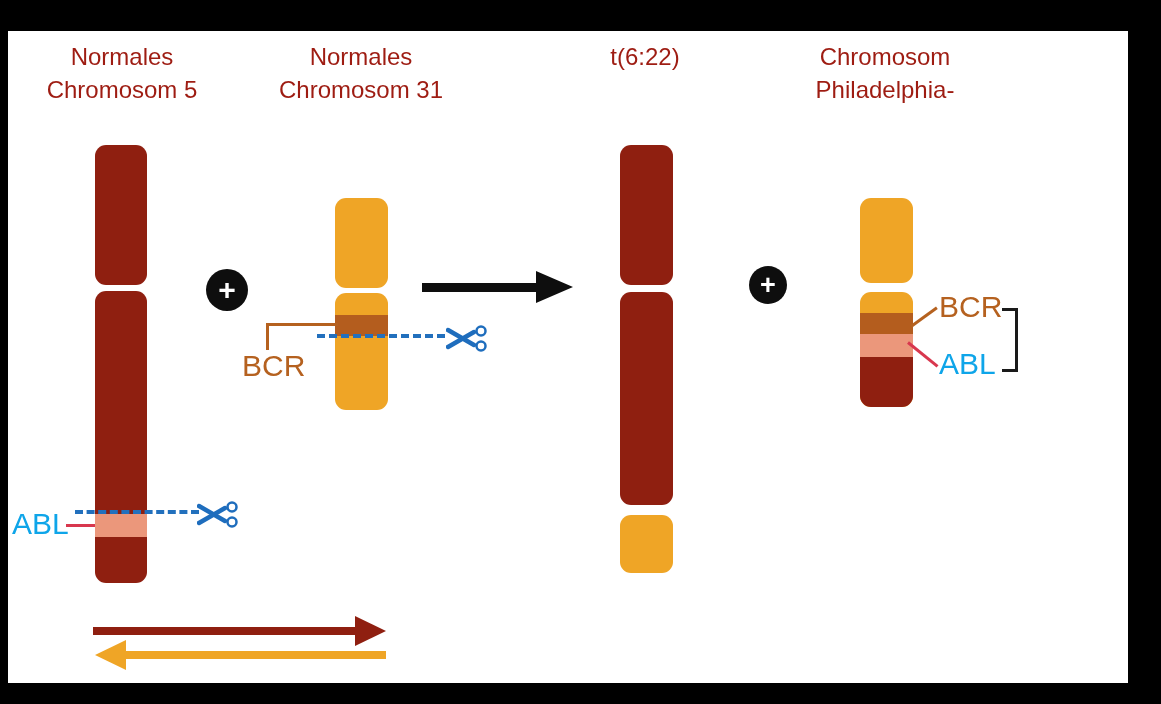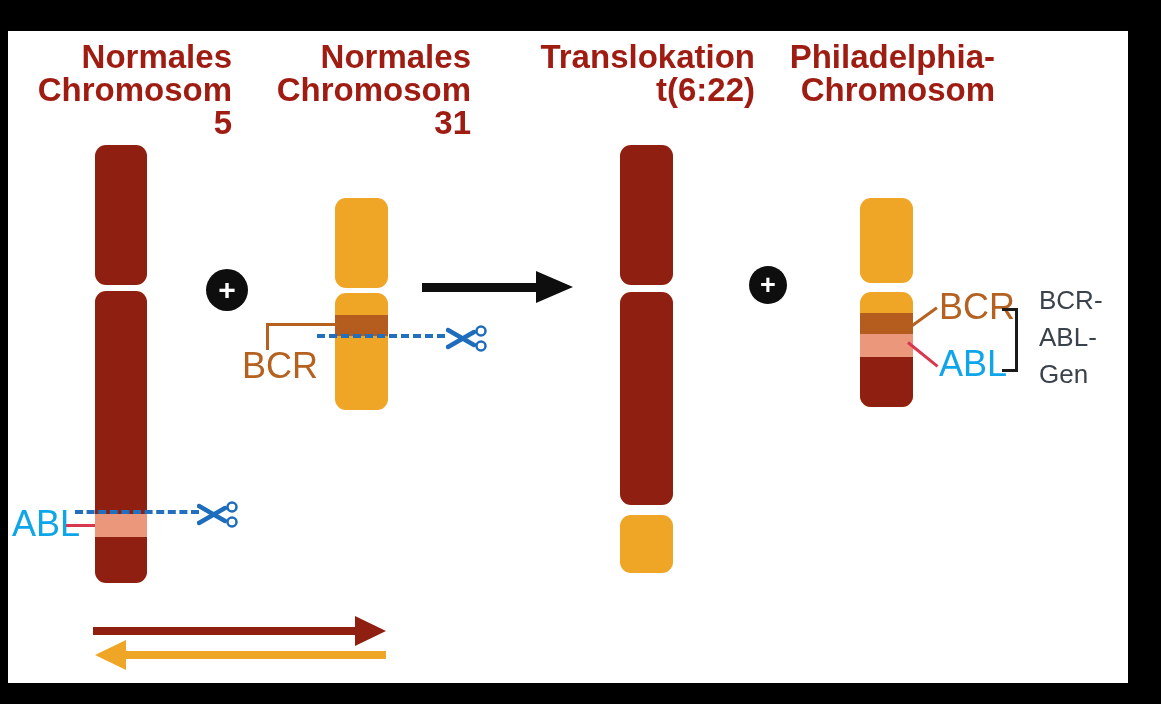--- a/index.html
+++ b/index.html
@@ -10,37 +10,37 @@
     font-family:"Liberation Sans", sans-serif;
     overflow:hidden;
   }
   .content{
     position:absolute;
     left:8px;top:31px;width:1120px;height:652px;
     background:#fff;
   }
   .col-title{
     position:absolute;top:40px;width:220px;
-    text-align:right;
-    font-size:33px;font-weight:bold;line-height:33px;
+    text-align:center;
+    font-size:24px;font-weight:normal;line-height:33px;
     color:#9e1c12;
   }
   .seg{position:absolute;border-radius:11px;}
   .red{background:#8f1f10;}
   .orange{background:#efa526;}
   .band{position:absolute;left:0;width:100%;}
   .bcr-band{background:#b45d1e;}
   .abl-band{background:#eb977b;}
   .plus-circle{
     position:absolute;border-radius:50%;background:#0e0e0e;color:#fff;
     display:flex;align-items:center;justify-content:center;
     font-weight:bold;
   }
   .dashed-line{position:absolute;height:0;border-top:4px dashed #2270bd;}
-  .gene-label{position:absolute;font-size:36px;line-height:30px;}
+  .gene-label{position:absolute;font-size:30px;line-height:30px;}
   .abl-color{color:#0ea5e9;}
   .bcr-color{color:#b5611f;}
   .pointer{position:absolute;height:0;}
   .elbow{
     position:absolute;left:266px;top:323px;width:69px;height:24px;
     border-top:3px solid #b5611f;border-left:3px solid #b5611f;
   }
   .diag{position:absolute;height:0;border-top:3px solid;transform-origin:left center;}
   .arrow-shaft{position:absolute;}
   .arrow-head{position:absolute;width:0;height:0;}
@@ -62,26 +62,25 @@
 
   <div class="col-title" style="left:12px;">
     <div>Normales</div>
     <div>Chromosom 5</div>
   </div>
   <div class="col-title" style="left:251px;">
     <div>Normales</div>
     <div>Chromosom 31</div>
   </div>
   <div class="col-title" style="left:535px;">
-    <div>Translokation</div>
     <div>t(6:22)</div>
   </div>
   <div class="col-title" style="left:775px;">
+    <div>Chromosom</div>
     <div>Philadelphia-</div>
-    <div>Chromosom</div>
   </div>
 
   <div class="seg red" style="left:95px;top:145px;width:52px;height:140px;"></div>
   <div class="seg red" style="left:95px;top:291px;width:52px;height:292px;overflow:hidden;">
     <div class="band abl-band" style="top:223px;height:23px;"></div>
   </div>
 
   <div class="plus-circle" style="left:206px;top:269px;width:42px;height:42px;font-size:30px;">
     <span>+</span>
   </div>
@@ -131,25 +130,20 @@
     <div class="band abl-band" style="top:42px;height:23px;"></div>
     <div class="band red" style="top:65px;height:50px;"></div>
   </div>
 
   <div class="diag" style="left:911px;top:325px;width:32px;border-color:#b5611f;transform:rotate(-36deg);"></div>
   <div class="gene-label bcr-color" style="left:939px;top:292px;">BCR</div>
   <div class="diag" style="left:908px;top:341px;width:38px;border-color:#d8374e;transform:rotate(39deg);"></div>
   <div class="gene-label abl-color" style="left:939px;top:349px;">ABL</div>
 
   <div class="bracket"></div>
-  <div class="fusion-text">
-    <div>BCR-</div>
-    <div>ABL-</div>
-    <div>Gen</div>
-  </div>
 
   <div>
     <div class="arrow-shaft" style="left:93px;top:627px;width:263px;height:8px;background:#8f1f10;"></div>
     <div class="arrow-head" style="left:355px;top:616px;border-top:15px solid transparent;border-bottom:15px solid transparent;border-left:31px solid #8f1f10;"></div>
   </div>
   <div>
     <div class="arrow-head" style="left:95px;top:640px;border-top:15px solid transparent;border-bottom:15px solid transparent;border-right:31px solid #efa526;"></div>
     <div class="arrow-shaft" style="left:125px;top:651px;width:261px;height:8px;background:#efa526;"></div>
   </div>
 </div>

